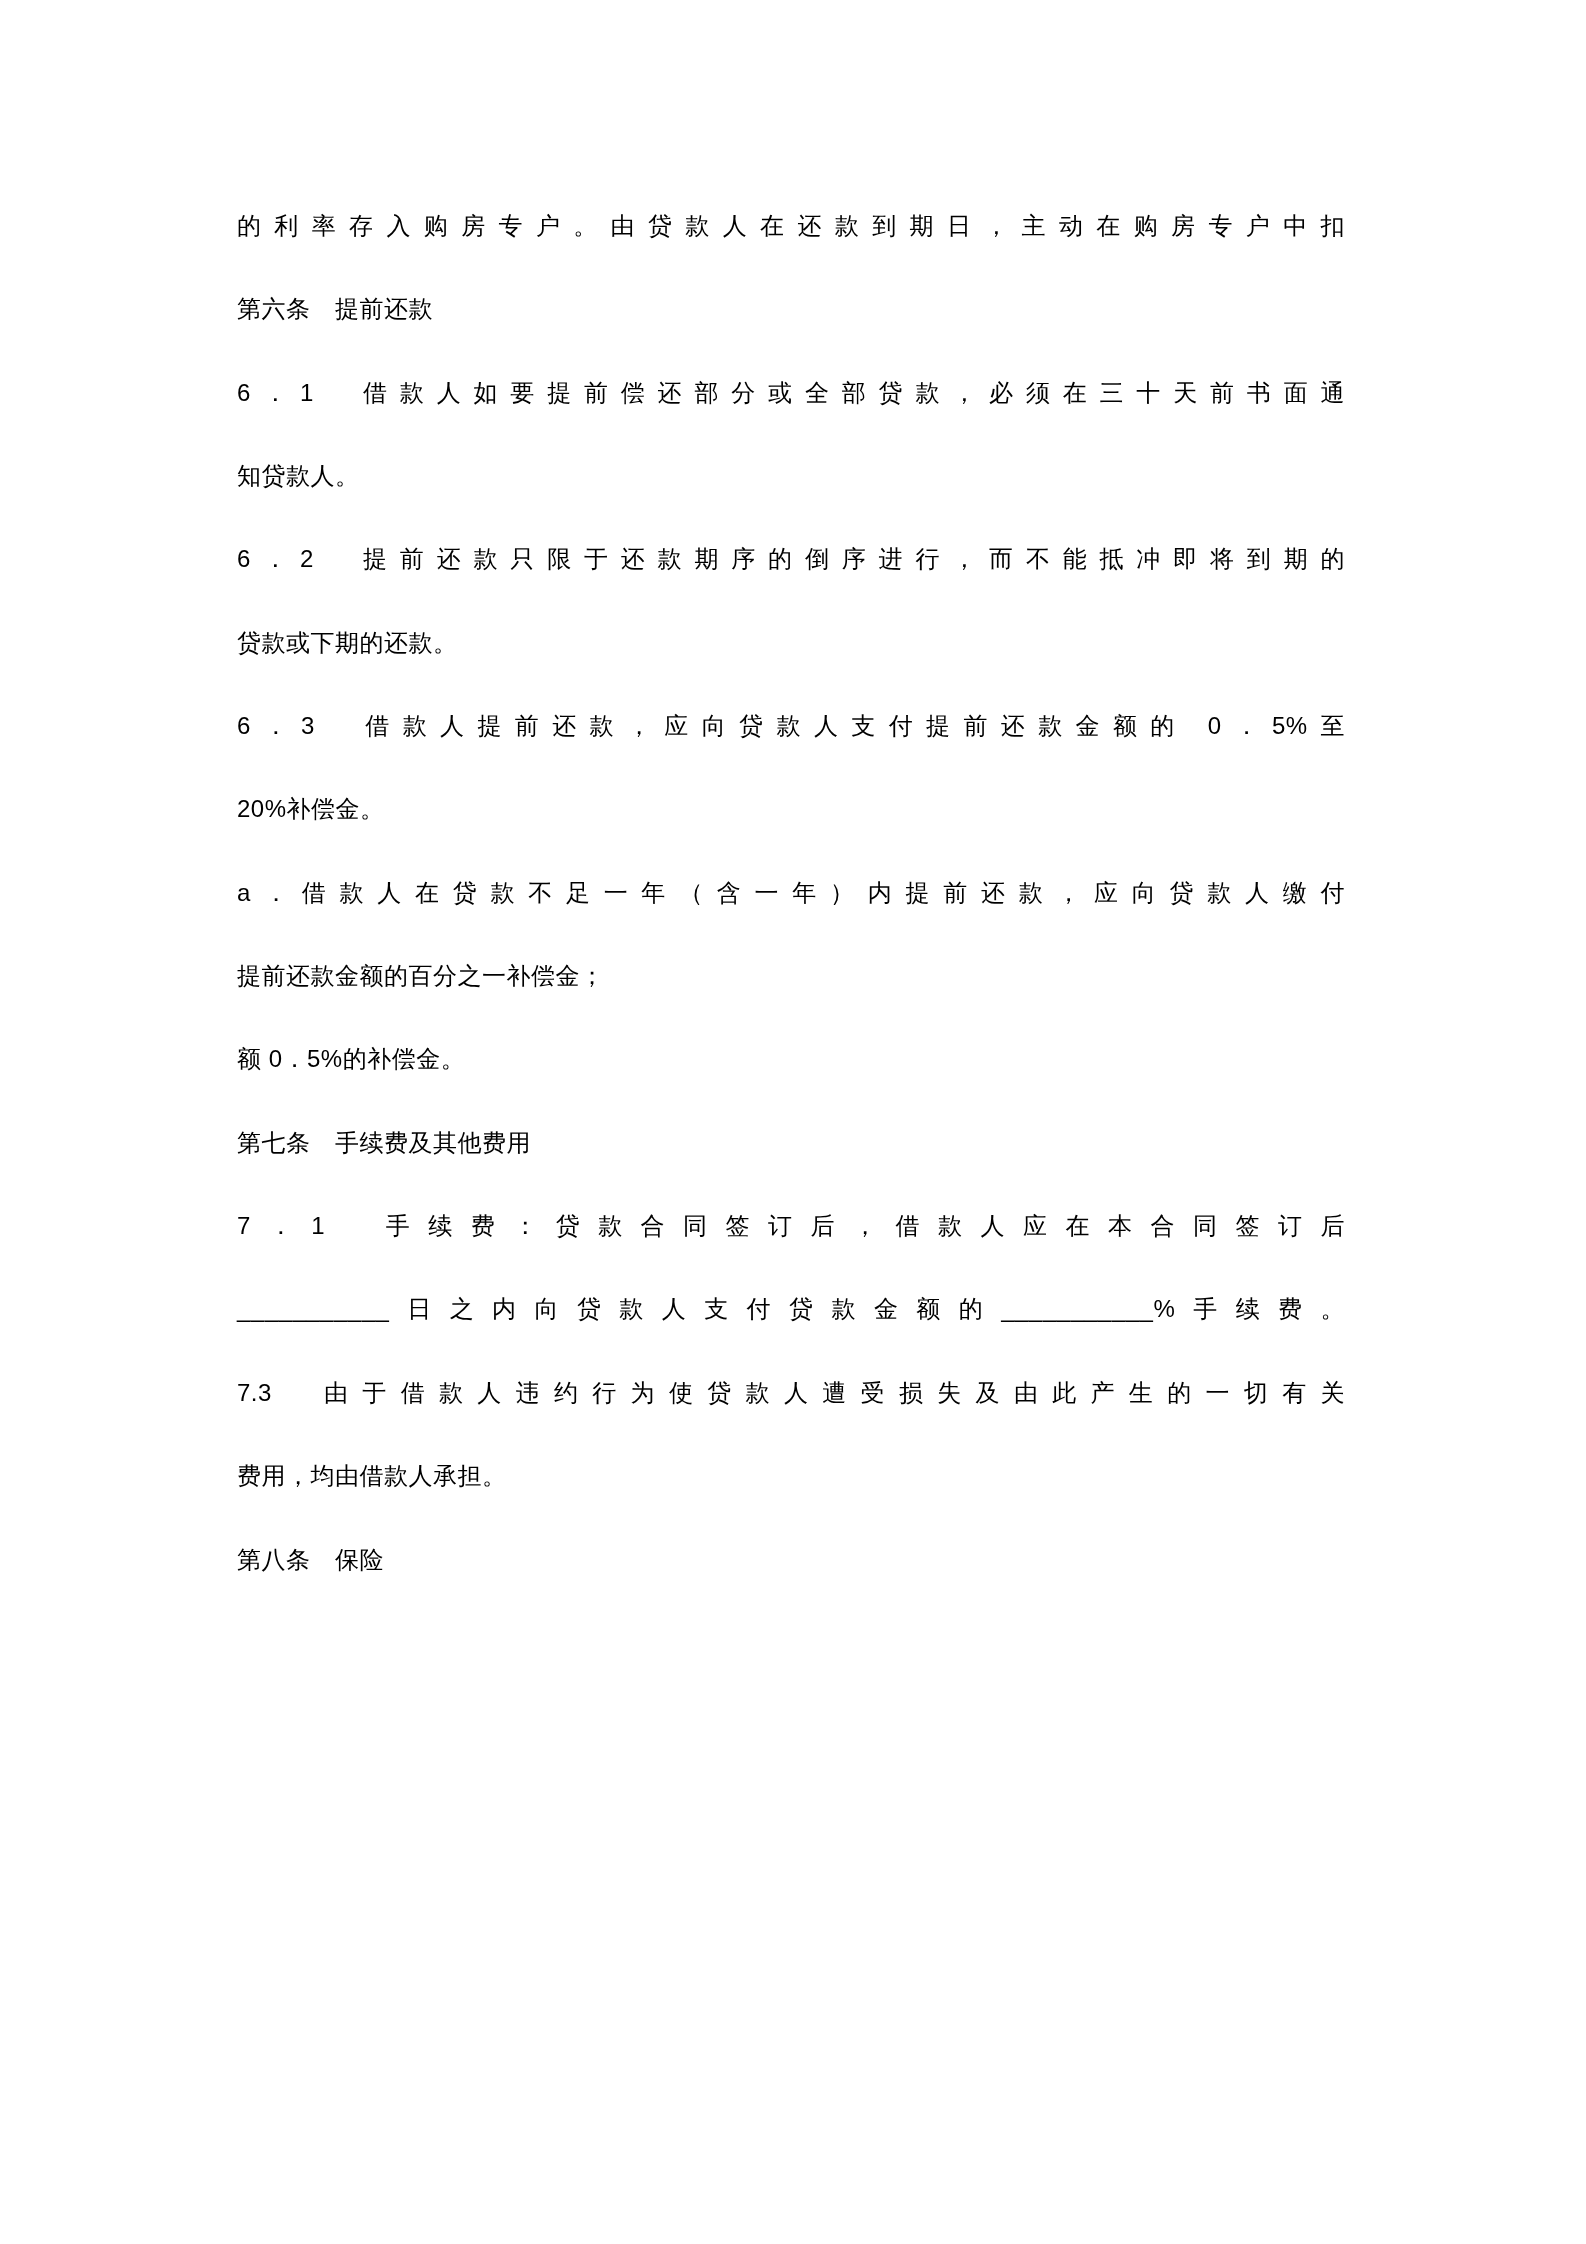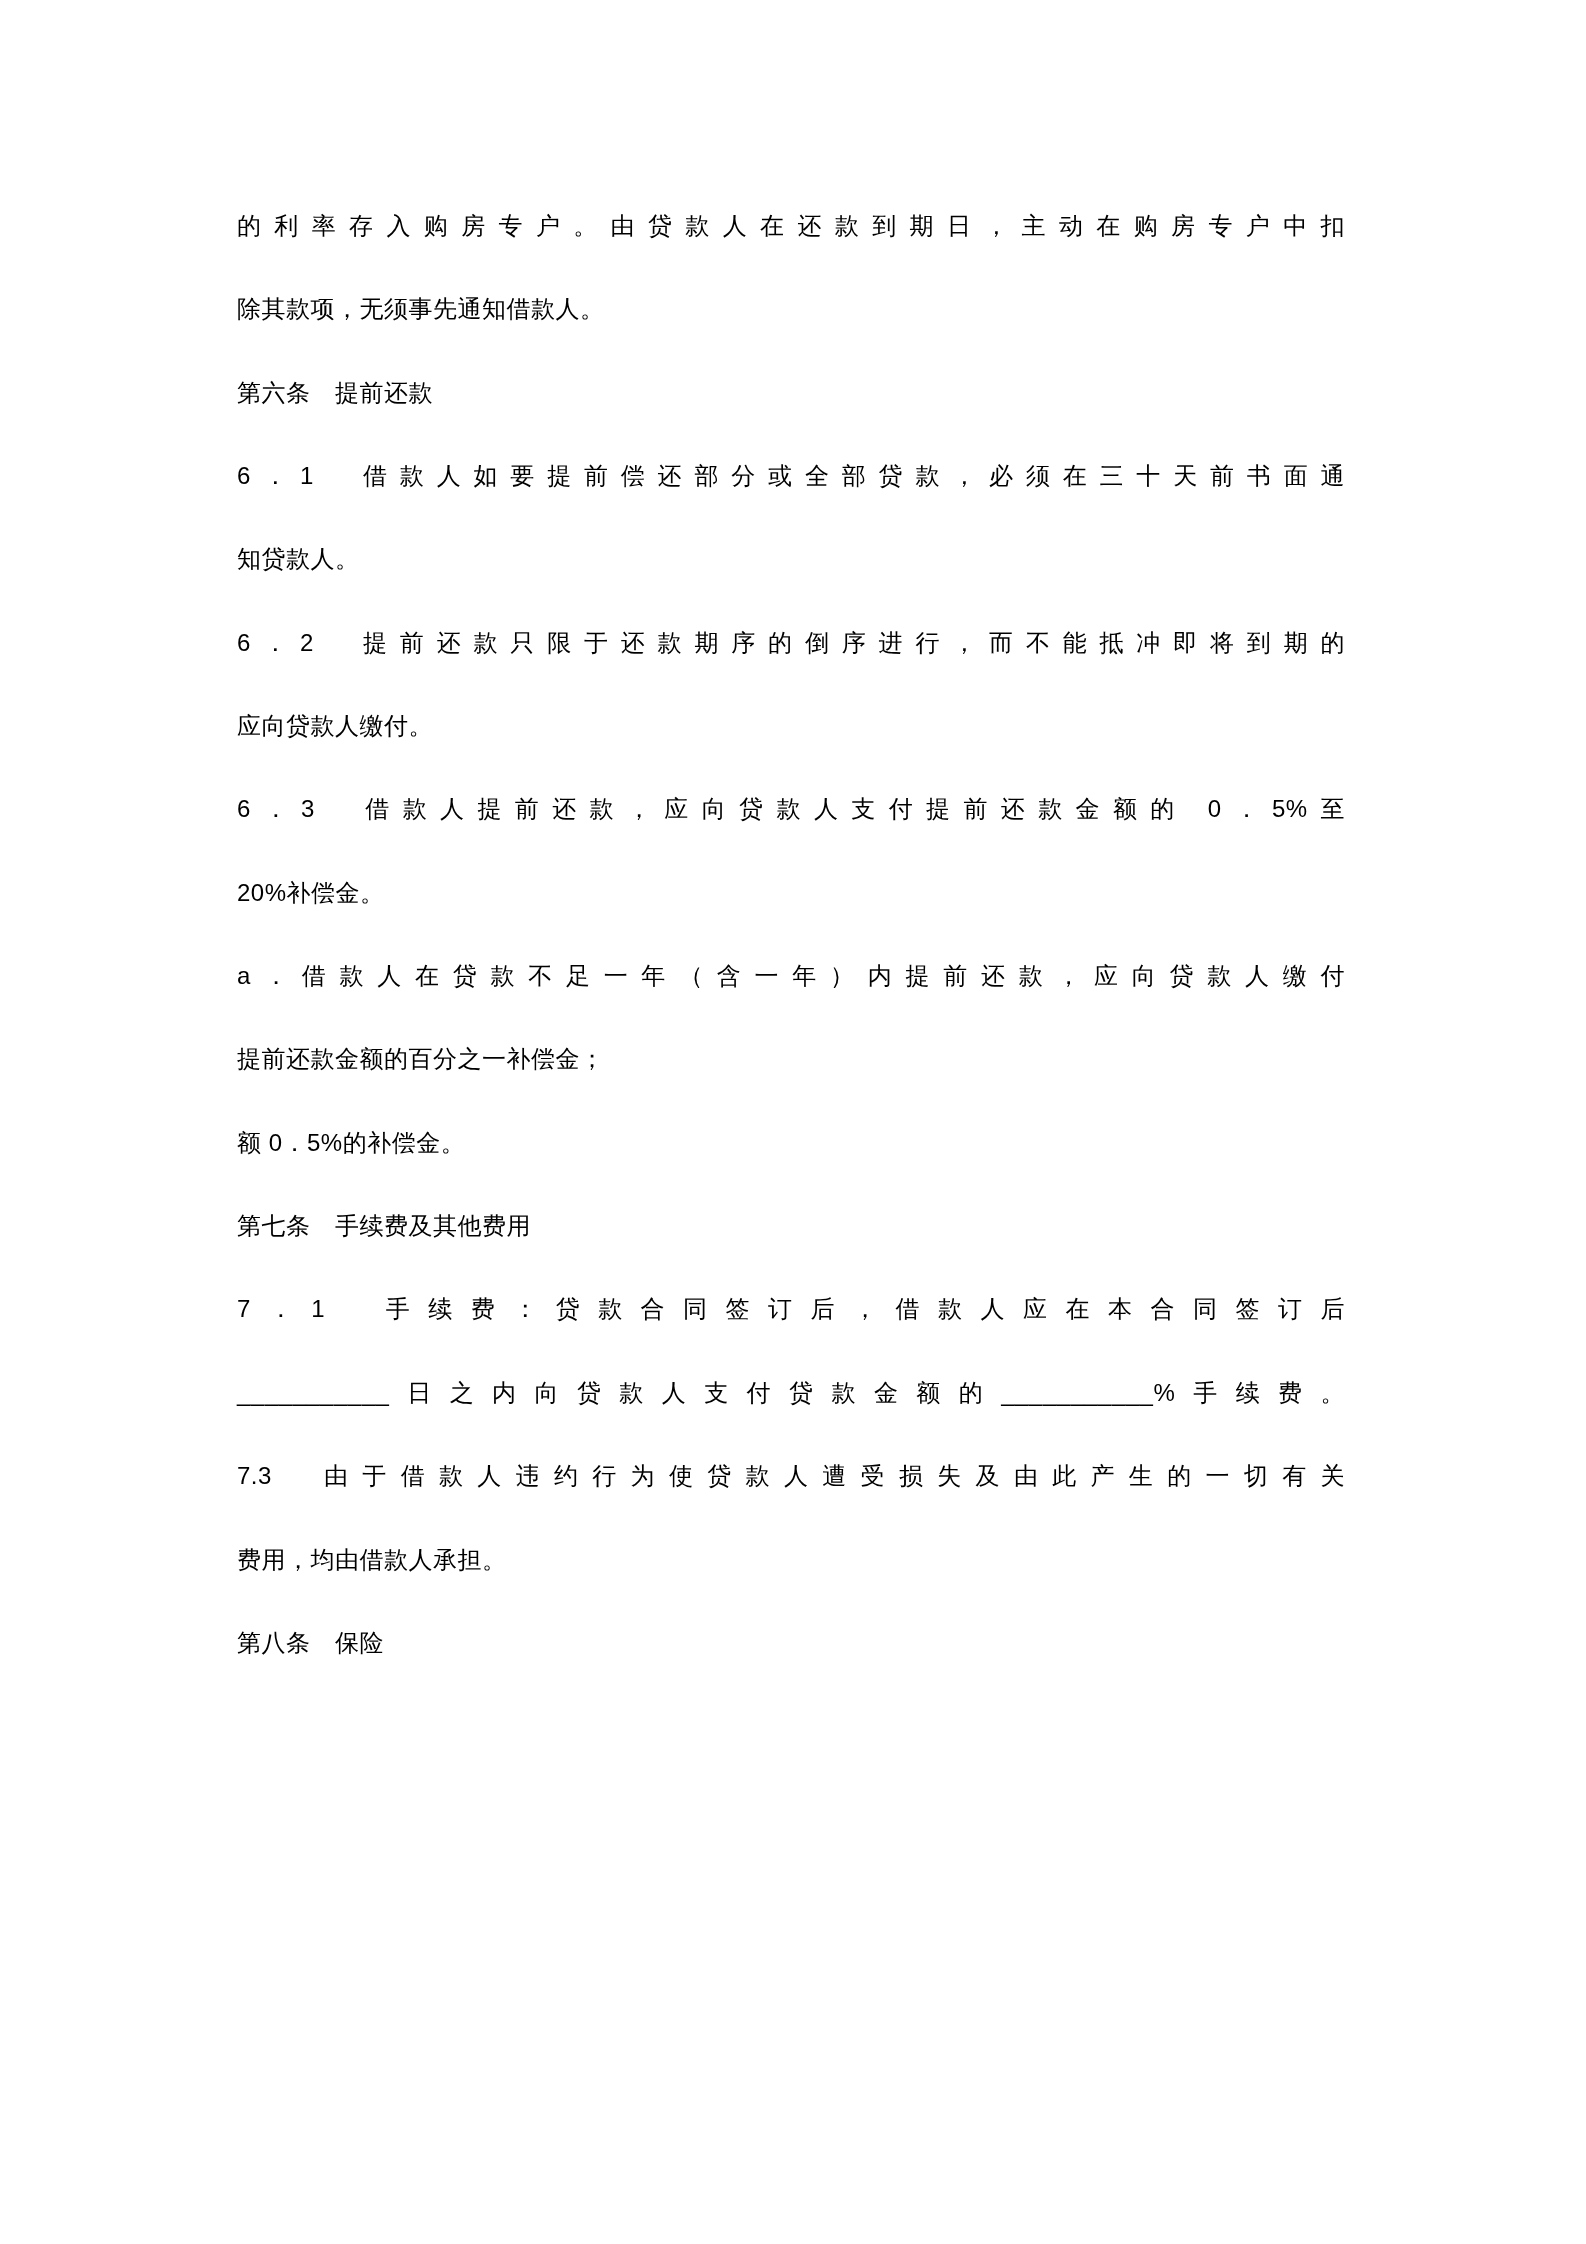--- a/index.html
+++ b/index.html
@@ -36,26 +36,25 @@
   }
   .line.bold {
     font-weight: 400;
   }
 </style>
 </head>
 <body>
 
 <main class="doc">
     <div class="line full">的利率存入购房专户。由贷款人在还款到期日，主动在购房专户中扣</div>
-    <div class="line">除其款项，无须事先通知借款人。</div>
     <div class="line bold">第六条　提前还款</div>
     <div class="line full">6．1　借款人如要提前偿还部分或全部贷款，必须在三十天前书面通</div>
     <div class="line">知贷款人。</div>
     <div class="line full">6．2　提前还款只限于还款期序的倒序进行，而不能抵冲即将到期的</div>
-    <div class="line">应向贷款人缴付。</div>
+    <div class="line">贷款或下期的还款。</div>
     <div class="line full">6．3　借款人提前还款，应向贷款人支付提前还款金额的 0．5%至</div>
     <div class="line">20%补偿金。</div>
     <div class="line full">a．借款人在贷款不足一年（含一年）内提前还款，应向贷款人缴付</div>
     <div class="line">提前还款金额的百分之一补偿金；</div>
     <div class="line">额 0．5%的补偿金。</div>
     <div class="line bold">第七条　手续费及其他费用</div>
     <div class="line full bold">7．1　手续费：贷款合同签订后，借款人应在本合同签订后</div>
     <div class="line full bold">___________日之内向贷款人支付贷款金额的___________%手续费。</div>
     <div class="line full">7.3　由于借款人违约行为使贷款人遭受损失及由此产生的一切有关</div>
     <div class="line">费用，均由借款人承担。</div>

